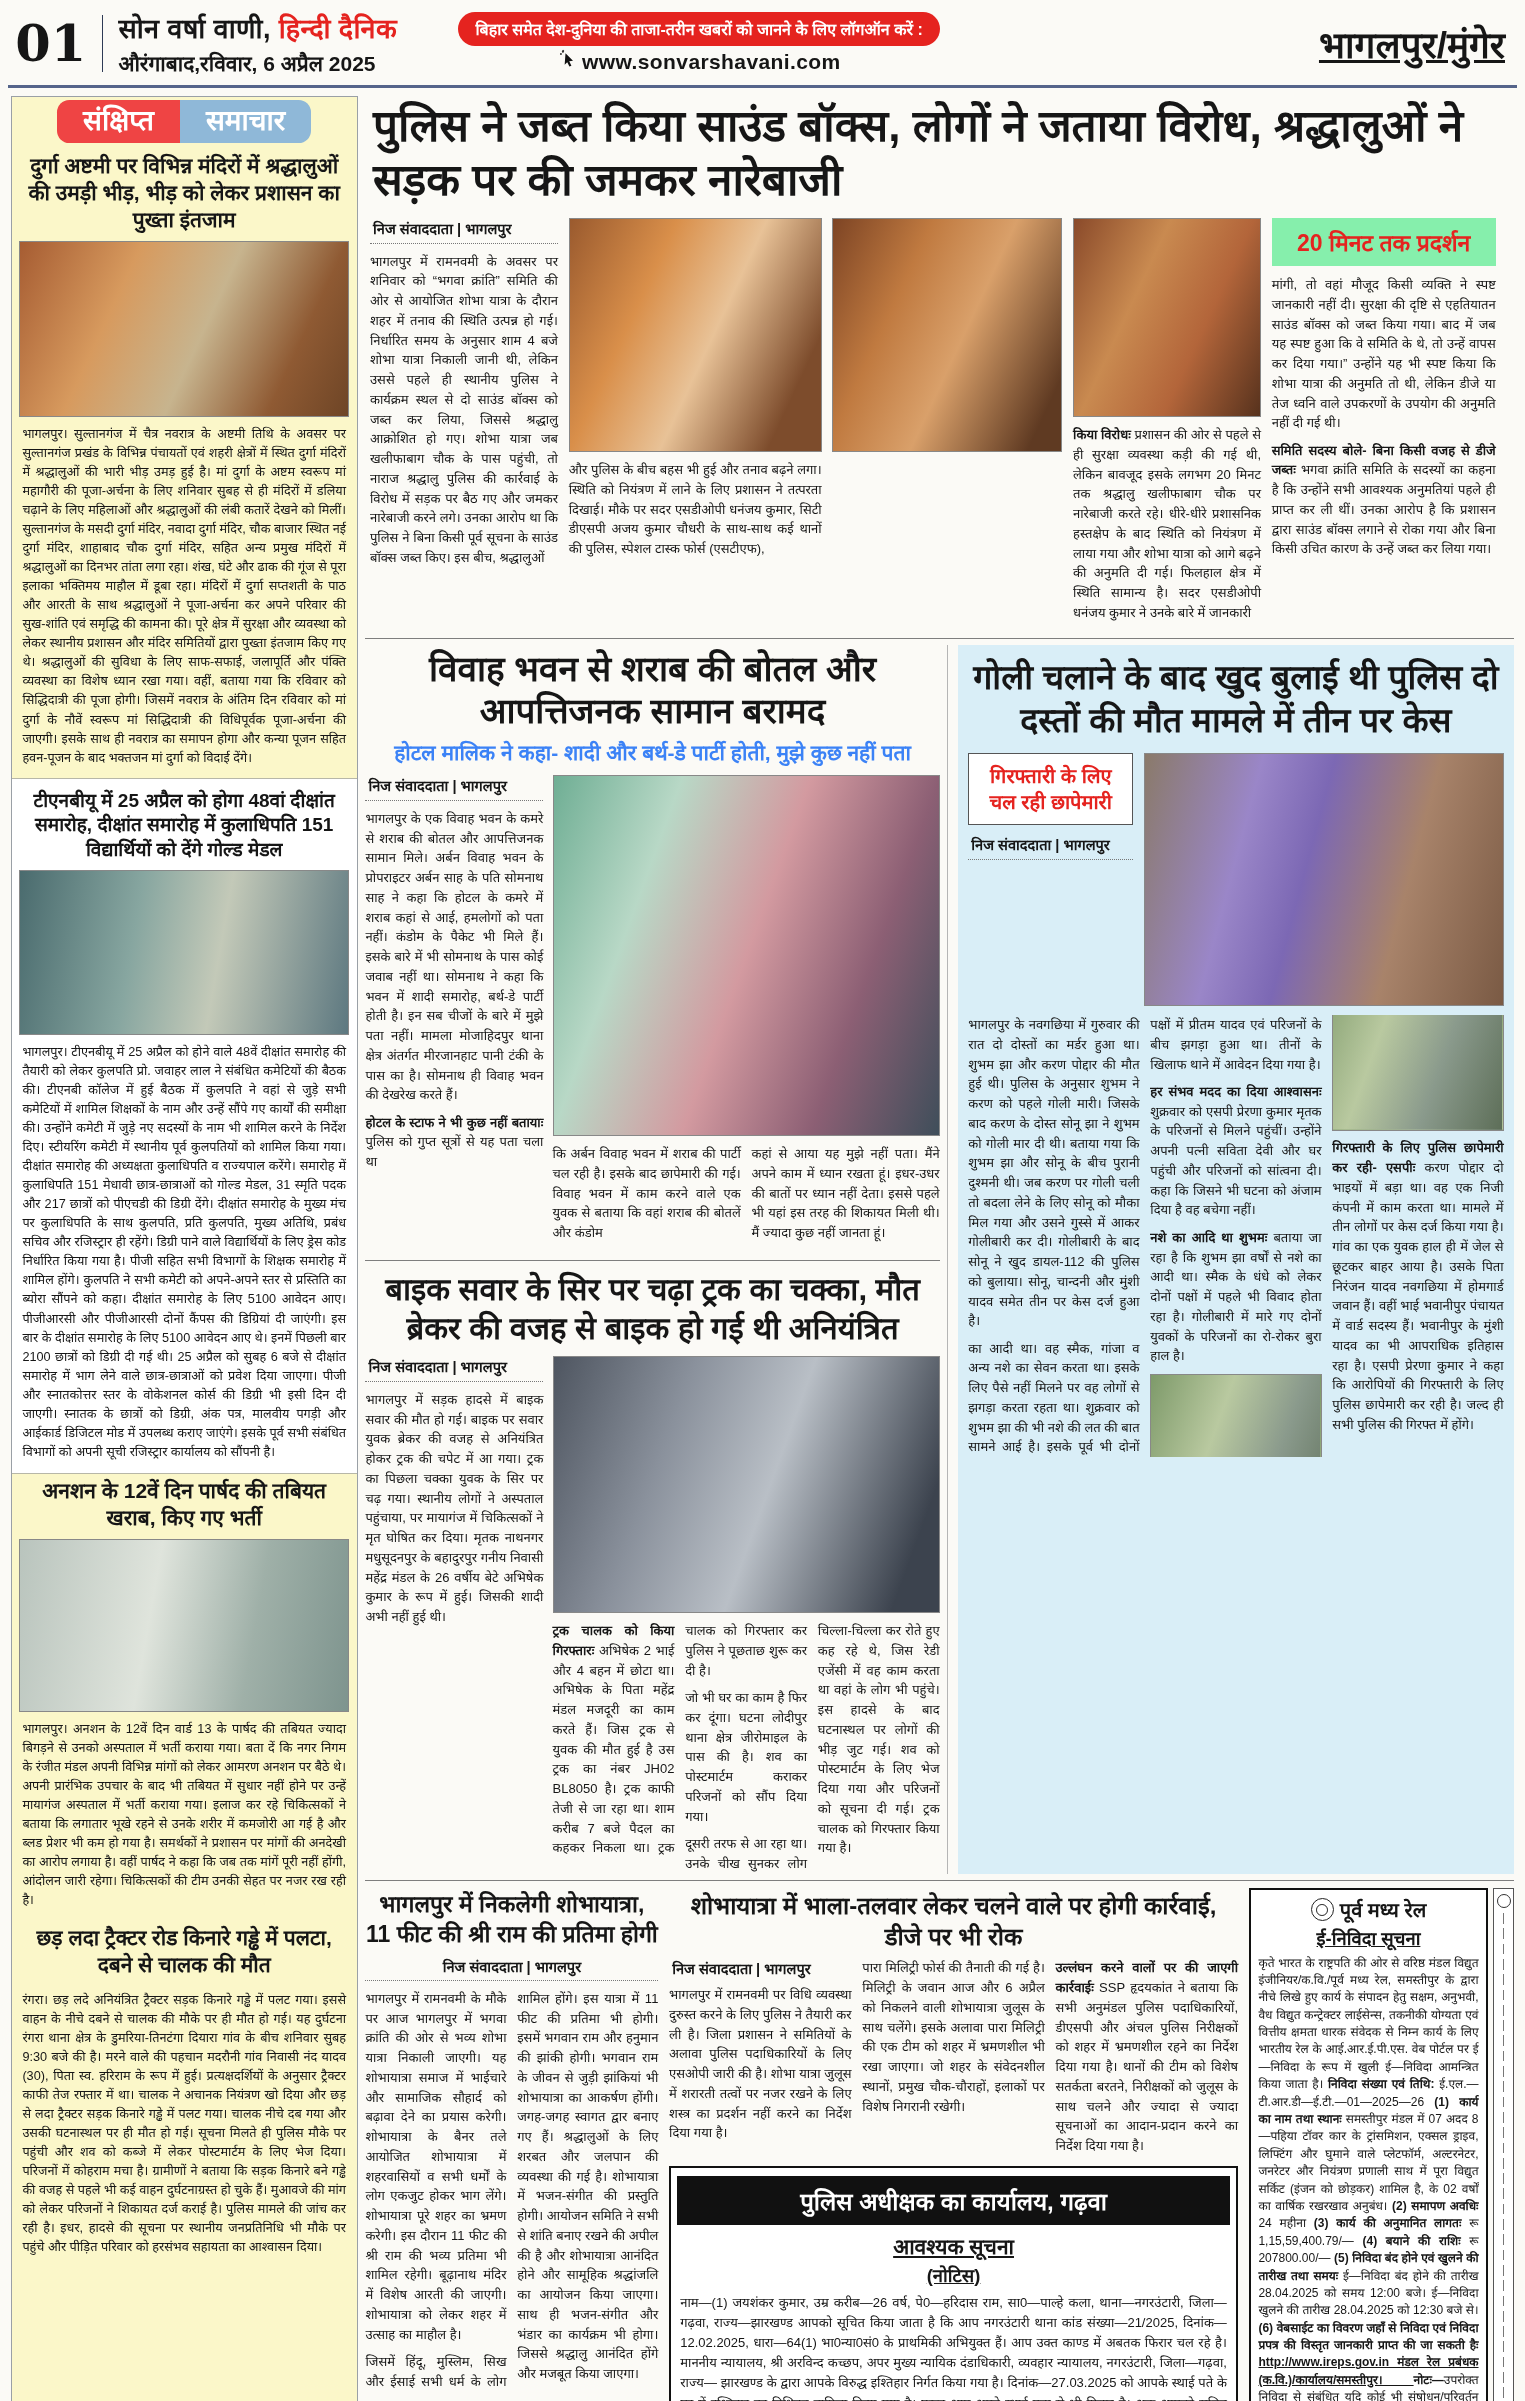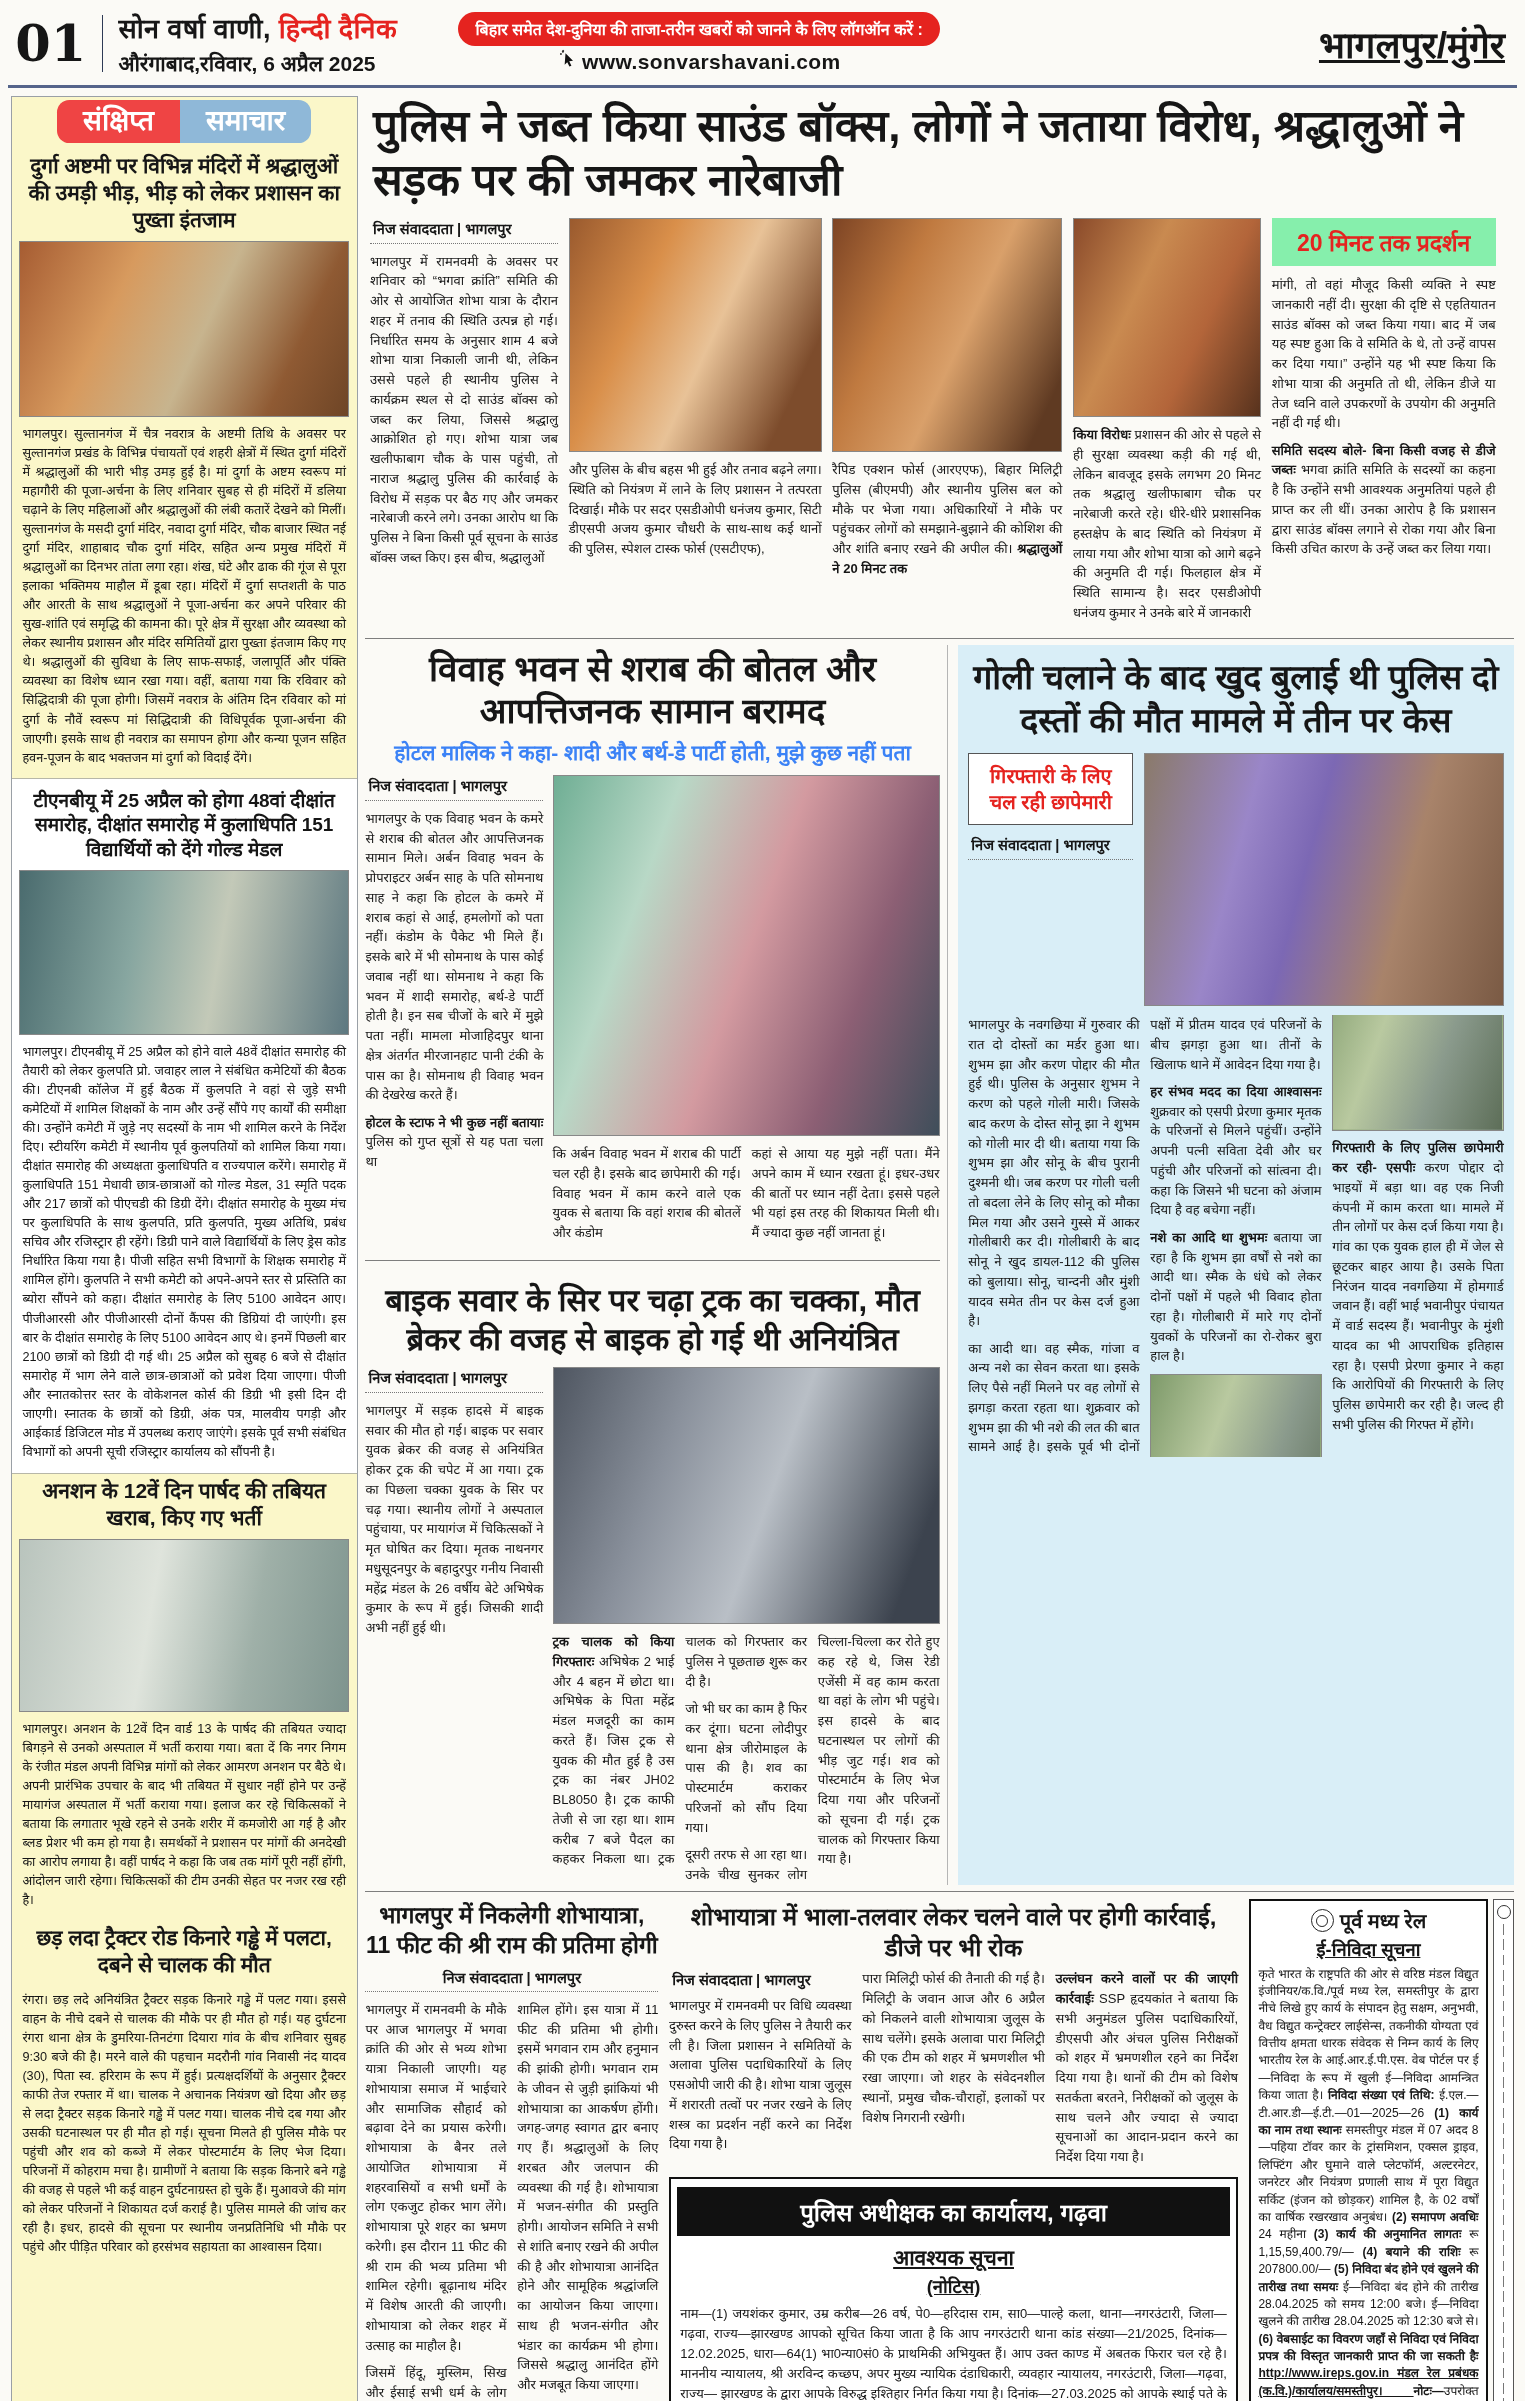--- a/index.html
+++ b/index.html
@@ -55,21 +55,21 @@
   .lead-grid{display:grid;grid-template-columns:188px 253px 230px 188px 224px;gap:10.7px;}
   .sb-title{background:#86efac;color:#e5231f;font-size:23px;font-weight:900;text-align:center;padding:7.7px 4.6px;margin-bottom:9.2px;}
   
   .middle{display:grid;grid-template-columns:583px 1fr;gap:9.2px;}
   .lcol{border-right:1.2px solid #b5b5b5;padding-right:7.7px;display:flex;flex-direction:column;}
   .liq h2{font-size:35px;line-height:1.2;font-weight:800;text-align:center;margin:3.1px 0 6.1px;}
   .liq .sub{color:#3b82f6;font-size:21px;font-weight:800;text-align:center;margin:0 0 9.2px;}
   .liq-grid{display:grid;grid-template-columns:178px 1fr;gap:9.2px;}
   .two-col{column-count:2;column-gap:10.7px;margin-top:7.7px;}
   .three-col{column-count:3;column-gap:10.7px;margin-top:7.7px;}
-  .truck{border-top:1.9px solid #7e7e7e;margin-top:9.2px;padding-top:20px;}
+  .truck{border-top:1.9px solid #7e7e7e;margin-top:9.2px;padding-top:9px;}
   .truck h2{font-size:31px;line-height:1.25;font-weight:800;text-align:center;margin:1.5px 0 7.7px;}
   .truck-grid{display:grid;grid-template-columns:178px 1fr;gap:9.2px;}
   
   .fire{background:#d9eef7;padding:10.7px 10.7px 7.7px;}
   .fire h2{font-size:34px;line-height:1.27;font-weight:800;margin:0 0 10.7px;text-align:center;}
   .fire-row{display:grid;grid-template-columns:165px 1fr;gap:10.7px;}
   .redbox{border:1.9px solid #555;background:#fff;color:#e5231f;font-size:20px;line-height:1.3;font-weight:800;text-align:center;padding:9.2px 6.1px;margin-bottom:9.2px;}
   
   .bottom{display:grid;grid-template-columns:293px 569px 1fr;gap:10.7px;border-top:1.9px solid #7e7e7e;padding-top:7.7px;}
   .proc h2{font-size:23px;line-height:1.3;font-weight:800;text-align:center;margin:1.5px 0 6.1px;}
@@ -162,21 +162,20 @@
             <span class="byline">निज संवाददाता | भागलपुर</span>
             <div class="dotline"></div>
             <p class="body">भागलपुर में रामनवमी के अवसर पर शनिवार को “भगवा क्रांति” समिति की ओर से आयोजित शोभा यात्रा के दौरान शहर में तनाव की स्थिति उत्पन्न हो गई। निर्धारित समय के अनुसार शाम 4 बजे शोभा यात्रा निकाली जानी थी, लेकिन उससे पहले ही स्थानीय पुलिस ने कार्यक्रम स्थल से दो साउंड बॉक्स को जब्त कर लिया, जिससे श्रद्धालु आक्रोशित हो गए। शोभा यात्रा जब खलीफाबाग चौक के पास पहुंची, तो नाराज श्रद्धालु पुलिस की कार्रवाई के विरोध में सड़क पर बैठ गए और जमकर नारेबाजी करने लगे। उनका आरोप था कि पुलिस ने बिना किसी पूर्व सूचना के साउंड बॉक्स जब्त किए। इस बीच, श्रद्धालुओं</p>
           </div>
           <div>
             <div class="ph p-yatra1" style="margin:0 0 7.7px;"></div>
             <p class="body">और पुलिस के बीच बहस भी हुई और तनाव बढ़ने लगा। स्थिति को नियंत्रण में लाने के लिए प्रशासन ने तत्परता दिखाई। मौके पर सदर एसडीओपी धनंजय कुमार, सिटी डीएसपी अजय कुमार चौधरी के साथ-साथ कई थानों की पुलिस, स्पेशल टास्क फोर्स (एसटीएफ),</p>
           </div>
           <div>
             <div class="ph p-crowd" style="margin:0 0 7.7px;"></div>
-            <p class="body"><span>रैपिड एक्शन फोर्स (आरएएफ), बिहार मिलिट्री पुलिस (बीएमपी) और स्थानीय पुलिस बल को मौके पर भेजा गया। अधिकारियों ने मौके पर पहुंचकर लोगों को समझाने-बुझाने की कोशिश की और शांति बनाए रखने की अपील की।</span> <b class="lead-in">श्रद्धालुओं ने 20 मिनट तक</b></p>
           </div>
           <div>
             <div class="ph p-crowd2" style="margin:0 0 7.7px;"></div>
             <p class="body"><b class="lead-in">किया विरोधः</b> <span>प्रशासन की ओर से पहले से ही सुरक्षा व्यवस्था कड़ी की गई थी, लेकिन बावजूद इसके लगभग 20 मिनट तक श्रद्धालु खलीफाबाग चौक पर नारेबाजी करते रहे। धीरे-धीरे प्रशासनिक हस्तक्षेप के बाद स्थिति को नियंत्रण में लाया गया और शोभा यात्रा को आगे बढ़ने की अनुमति दी गई। फिलहाल क्षेत्र में स्थिति सामान्य है। सदर एसडीओपी धनंजय कुमार ने उनके बारे में जानकारी</span></p>
           </div>
           <div>
             <div class="sb-title">20 मिनट तक प्रदर्शन</div>
             <p class="body">मांगी, तो वहां मौजूद किसी व्यक्ति ने स्पष्ट जानकारी नहीं दी। सुरक्षा की दृष्टि से एहतियातन साउंड बॉक्स को जब्त किया गया। बाद में जब यह स्पष्ट हुआ कि वे समिति के थे, तो उन्हें वापस कर दिया गया।” उन्होंने यह भी स्पष्ट किया कि शोभा यात्रा की अनुमति तो थी, लेकिन डीजे या तेज ध्वनि वाले उपकरणों के उपयोग की अनुमति नहीं दी गई थी।</p>
             <p class="body"><b class="lead-in">समिति सदस्य बोले- बिना किसी वजह से डीजे जब्तः</b> <span>भगवा क्रांति समिति के सदस्यों का कहना है कि उन्होंने सभी आवश्यक अनुमतियां पहले ही प्राप्त कर ली थीं। उनका आरोप है कि प्रशासन द्वारा साउंड बॉक्स लगाने से रोका गया और बिना किसी उचित कारण के उन्हें जब्त कर लिया गया।</span></p>
           </div>

